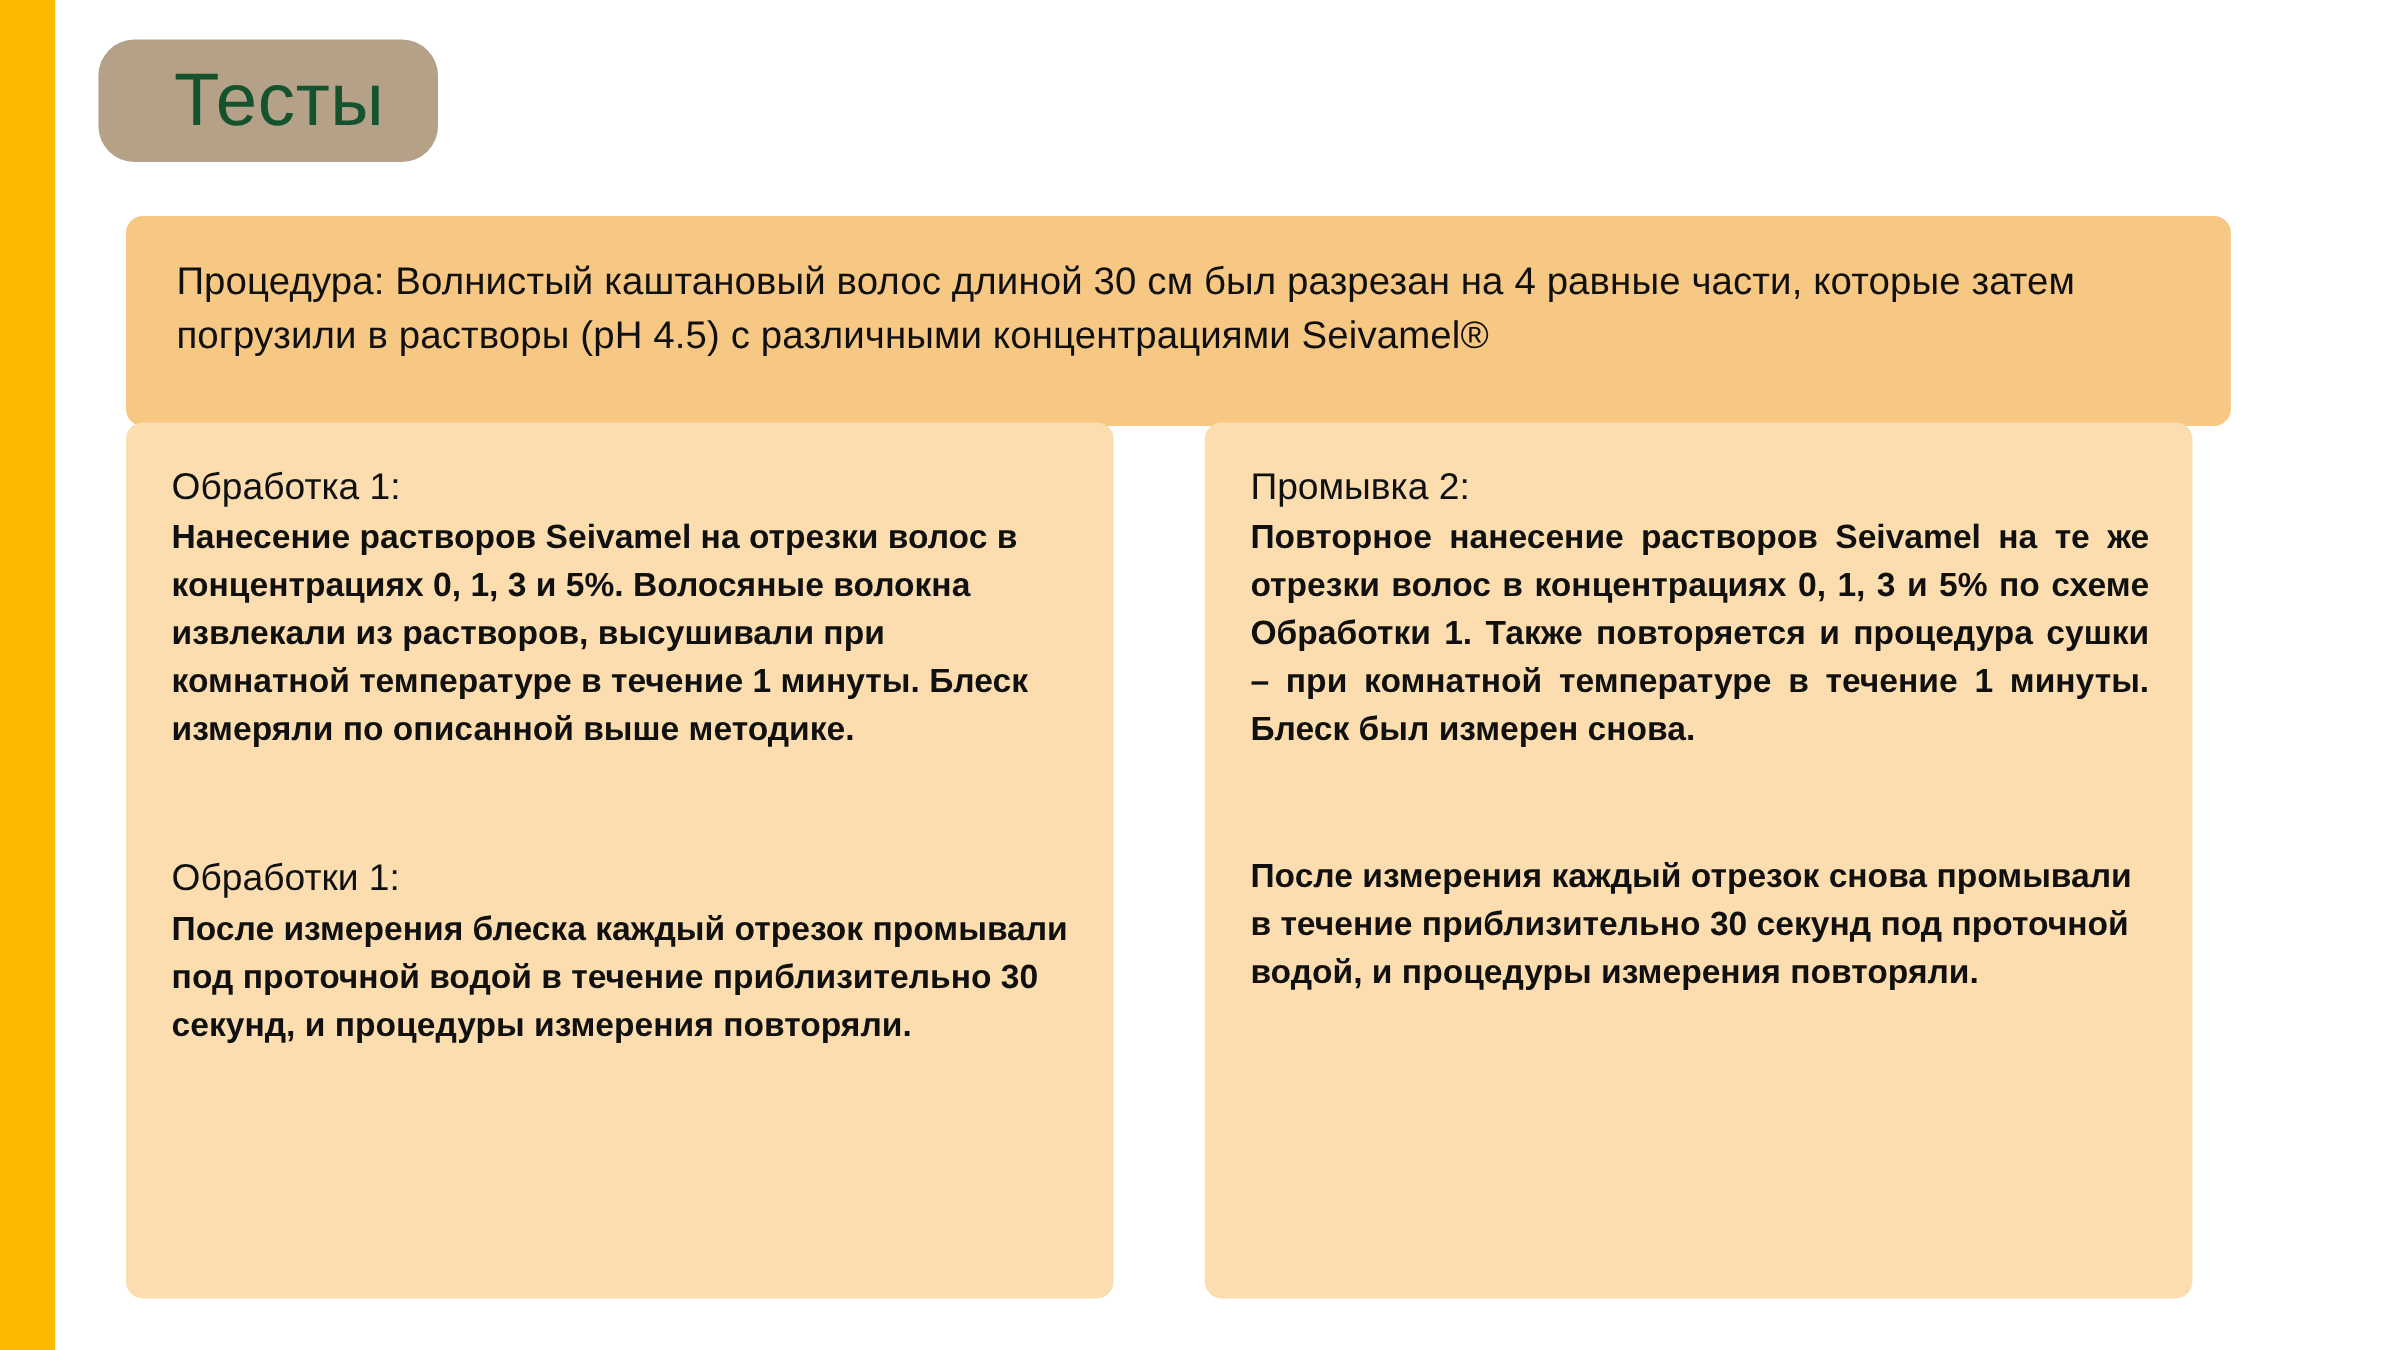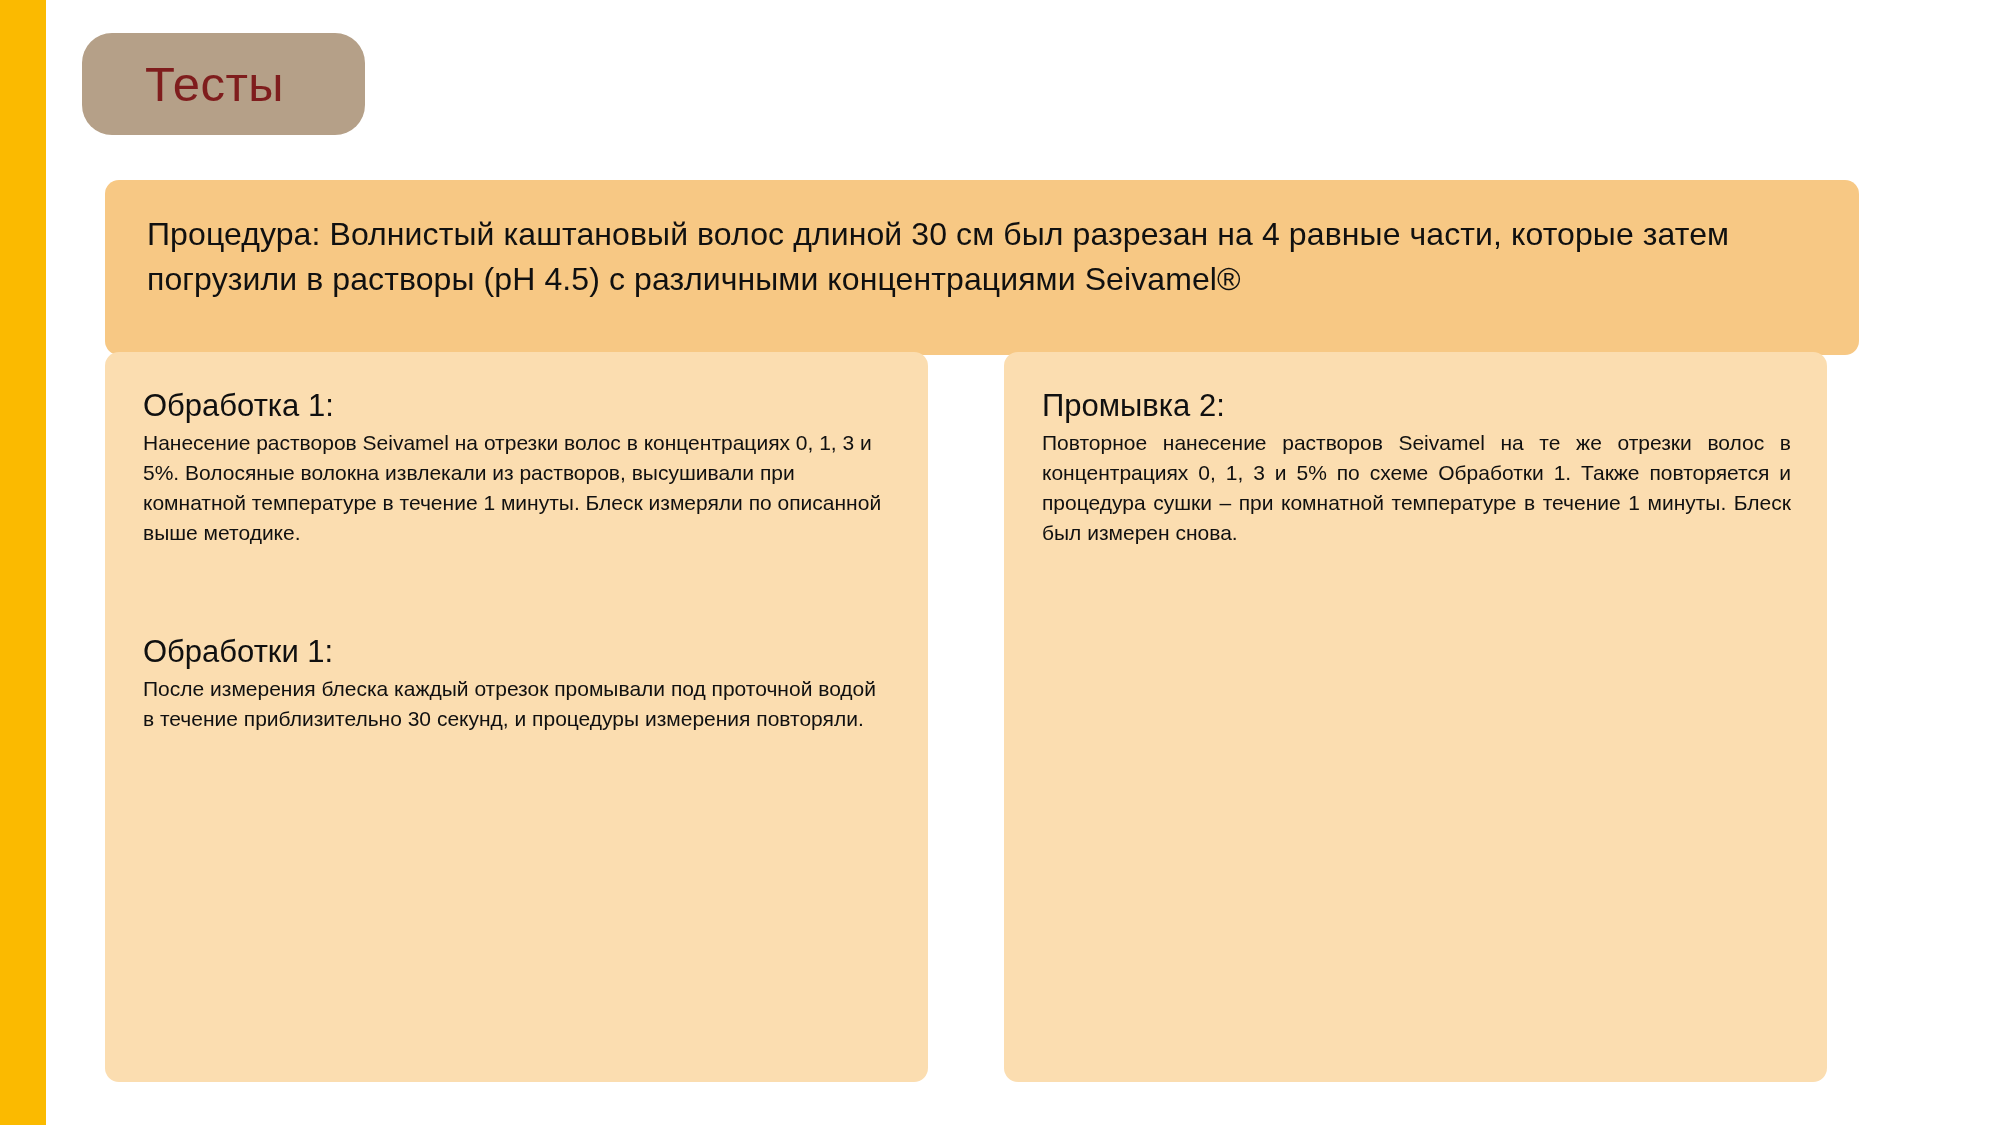--- a/index.html
+++ b/index.html
@@ -36,22 +36,22 @@
     height: 102px;
     background: #b5a088;
     border-radius: 30px;
     display: flex;
     align-items: center;
     justify-content: flex-start;
     box-sizing: border-box;
     padding-left: 63px;
   }
   .title-pill .title-text {
-    color: #7f1d1d;
-    font-size: 49px;
+    color: #14532d;
+    font-size: 62px;
     line-height: 1;
     letter-spacing: 0.5px;
     white-space: nowrap;
   }
   .procedure-box {
     position: absolute;
     left: 105px;
     top: 165px;
     width: 1754px;
     height: 175px;
@@ -85,25 +85,26 @@
     padding: 32px 36px 0 38px;
   }
   .card.left { left: 0; }
   .card.right { left: 899px; }
   .block-label {
     font-size: 31px;
     line-height: 1.42;
     color: #101010;
   }
   .block-body {
-    font-size: 21px;
+    font-size: 28px;
     line-height: 1.43;
     color: #101010;
     margin-top: 0;
     white-space: pre-line;
+    font-weight: bold;
   }
   .card.right .block-body.justify {
     text-align: justify;
     text-align-last: left;
   }
   .gap {
     height: 82px;
   }
 </style>
 </head>
@@ -128,16 +129,17 @@
       <div class="block-body">Нанесение растворов Seivamel на отрезки волос в концентрациях 0, 1, 3 и 5%. Волосяные волокна извлекали из растворов, высушивали при комнатной температуре в течение 1 минуты. Блеск измеряли по описанной выше методике.</div>
       <div class="gap"></div>
       <div class="block-label">Обработки 1:</div>
       <div class="block-body">После измерения блеска каждый отрезок промывали под проточной водой в течение приблизительно 30 секунд, и процедуры измерения повторяли.</div>
     </div>
 
     <div class="card right">
       <div class="block-label">Промывка 2:</div>
       <div class="block-body justify">Повторное нанесение растворов Seivamel  на те же отрезки волос в концентрациях 0, 1, 3 и 5% по схеме Обработки 1. Также повторяется и процедура сушки – при комнатной температуре в течение 1 минуты. Блеск был измерен снова.</div>
       <div class="gap"></div>
+      <div class="block-body">После  измерения каждый отрезок снова промывали в течение приблизительно 30 секунд под проточной водой, и процедуры измерения повторяли.</div>
     </div>
 
   </div>
 </div>
 
 </body></html>

